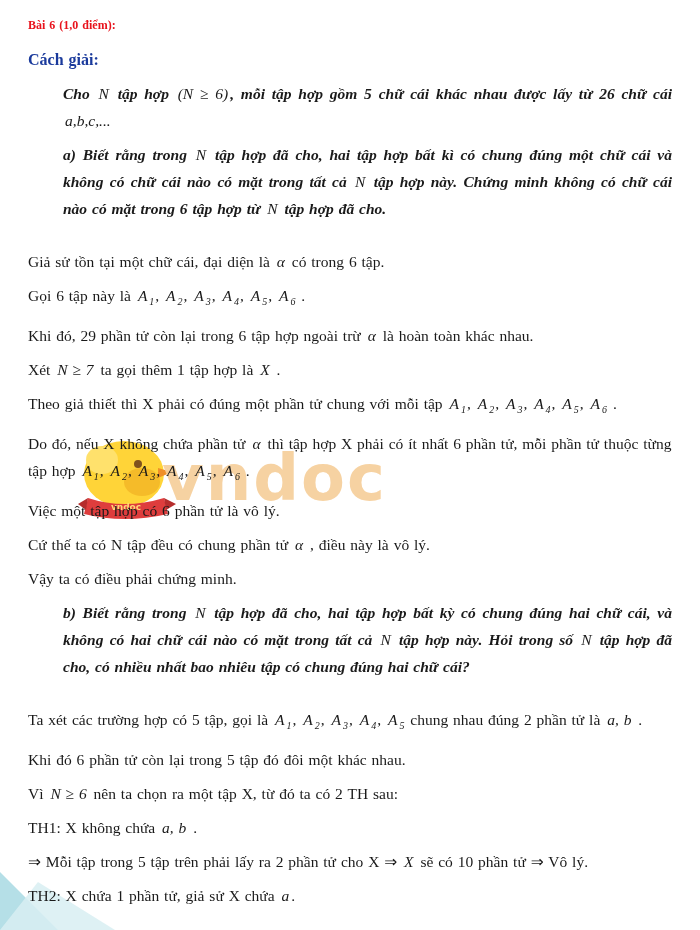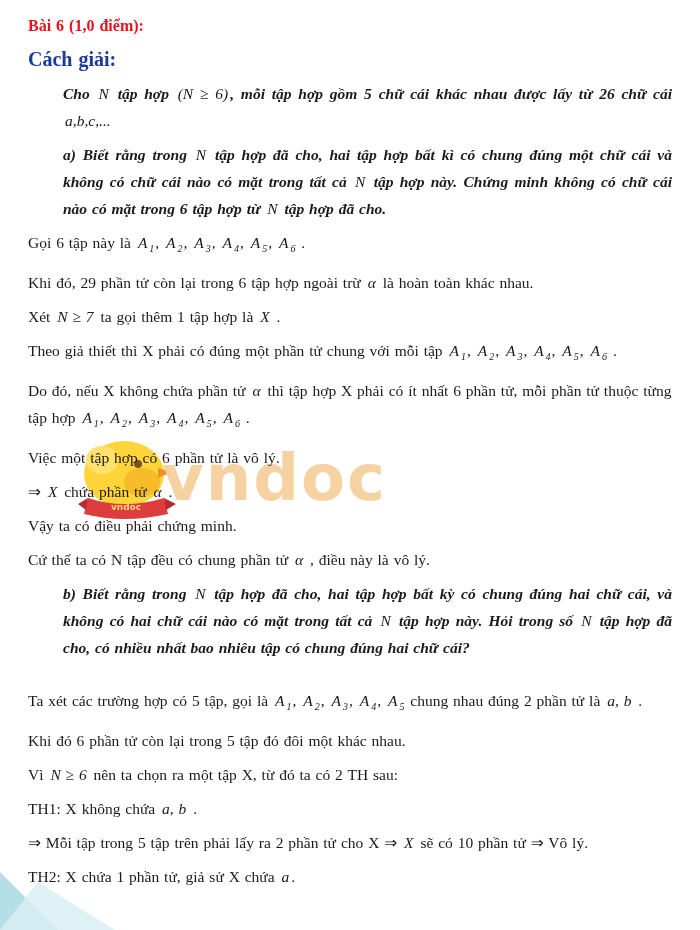--- a/index.html
+++ b/index.html
@@ -19,26 +19,26 @@
   .para {
     font-size:15.5px;
     line-height:27px;
     margin-bottom:7px;
     word-spacing:1px;
   }
   .para.gap-lg { margin-top:26px; }
   .title-red {
     color:#e8121c;
     font-weight:bold;
-    font-size:16px;
+    font-size:12px;
   }
   .title-blue {
     color:#1a3a9c;
     font-weight:bold;
-    font-size:20px;
+    font-size:16px;
   }
   .lead, .part {
     font-weight:bold;
     font-style:italic;
     text-align:justify;
     margin-left:35px;
   }
   .f-m {
     font-style:italic;
     font-weight:normal;
@@ -108,29 +108,29 @@
     <text x="54" y="72" text-anchor="middle" font-size="9" font-family="DejaVu Sans, sans-serif" font-weight="bold" fill="#ffd76f">vndoc</text>
   </svg>
   <span class="wm-text">vndoc</span>
 </div>
 
 <div class="doc" id="doc">
     <p class="para title-red"><span>Bài 6 (1,0 điểm):</span></p>
     <p class="para title-blue"><span>Cách giải:</span></p>
     <p class="para lead"><span>Cho </span><span class="f-m">N</span><span> tập hợp </span><span class="f-m">(N ≥ 6)</span><span>, mỗi tập hợp gồm 5 chữ cái khác nhau được lấy từ 26 chữ cái </span><span class="f-m">a,b,c,...</span></p>
     <p class="para part"><span>a) Biết rằng trong </span><span class="f-m">N</span><span> tập hợp đã cho, hai tập hợp bất kì có chung đúng một chữ cái và không có chữ cái nào có mặt trong tất cả </span><span class="f-m">N</span><span> tập hợp này. Chứng minh không có chữ cái nào có mặt trong 6 tập hợp từ </span><span class="f-m">N</span><span> tập hợp đã cho.</span></p>
+    <p class="para body gap-lg"><span>Giả sử tồn tại một chữ cái, đại diện là </span><span class="f-m">α</span><span> có trong 6 tập.</span></p>
     <p class="para body"><span>Gọi 6 tập này là </span><span class="f-m">A</span><span class="f-sub">1</span><span>, </span><span class="f-m">A</span><span class="f-sub">2</span><span>, </span><span class="f-m">A</span><span class="f-sub">3</span><span>, </span><span class="f-m">A</span><span class="f-sub">4</span><span>, </span><span class="f-m">A</span><span class="f-sub">5</span><span>, </span><span class="f-m">A</span><span class="f-sub">6</span><span> .</span></p>
     <p class="para body"><span>Khi đó, 29 phần tử còn lại trong 6 tập hợp ngoài trừ </span><span class="f-m">α</span><span> là hoàn toàn khác nhau.</span></p>
     <p class="para body"><span>Xét </span><span class="f-m">N ≥ 7</span><span> ta gọi thêm 1 tập hợp là </span><span class="f-m">X</span><span> .</span></p>
     <p class="para body"><span>Theo giả thiết thì X phải có đúng một phần tử chung với mỗi tập </span><span class="f-m">A</span><span class="f-sub">1</span><span>, </span><span class="f-m">A</span><span class="f-sub">2</span><span>, </span><span class="f-m">A</span><span class="f-sub">3</span><span>, </span><span class="f-m">A</span><span class="f-sub">4</span><span>, </span><span class="f-m">A</span><span class="f-sub">5</span><span>, </span><span class="f-m">A</span><span class="f-sub">6</span><span> .</span></p>
     <p class="para body"><span>Do đó, nếu X không chứa phần tử </span><span class="f-m">α</span><span> thì tập hợp X phải có ít nhất 6 phần tử, mỗi phần tử thuộc từng tập hợp </span><span class="f-m">A</span><span class="f-sub">1</span><span>, </span><span class="f-m">A</span><span class="f-sub">2</span><span>, </span><span class="f-m">A</span><span class="f-sub">3</span><span>, </span><span class="f-m">A</span><span class="f-sub">4</span><span>, </span><span class="f-m">A</span><span class="f-sub">5</span><span>, </span><span class="f-m">A</span><span class="f-sub">6</span><span> .</span></p>
     <p class="para body"><span>Việc một tập hợp có 6 phần tử là </span><span class="f-b">vô lý</span><span>.</span></p>
-    <p class="para body"><span>⇒ </span><span class="f-m">X</span><span> chứa phần tử </span><span class="f-m">α</span><span> .</span></p>
+    <p class="para body"><span>Cứ thế ta có N tập đều có chung phần tử </span><span class="f-m">α</span><span> , điều này là </span><span class="f-b">vô lý</span><span>.</span></p>
     <p class="para body"><span>Vậy ta có điều phải chứng minh.</span></p>
-    <p class="para body"><span>Cứ thế ta có N tập đều có chung phần tử </span><span class="f-m">α</span><span> , điều này là </span><span class="f-b">vô lý</span><span>.</span></p>
     <p class="para part"><span>b) Biết rằng trong </span><span class="f-m">N</span><span> tập hợp đã cho, hai tập hợp bất kỳ có chung đúng hai chữ cái, và không có hai chữ cái nào có mặt trong tất cả </span><span class="f-m">N</span><span> tập hợp này. Hỏi trong số </span><span class="f-m">N</span><span> tập hợp đã cho, có nhiều nhất bao nhiêu tập có chung đúng hai chữ cái?</span></p>
     <p class="para body gap-lg"><span>Ta xét các trường hợp có 5 tập, gọi là </span><span class="f-m">A</span><span class="f-sub">1</span><span>, </span><span class="f-m">A</span><span class="f-sub">2</span><span>, </span><span class="f-m">A</span><span class="f-sub">3</span><span>, </span><span class="f-m">A</span><span class="f-sub">4</span><span>, </span><span class="f-m">A</span><span class="f-sub">5</span><span> chung nhau đúng 2 phần tử là </span><span class="f-m">a, b</span><span> .</span></p>
     <p class="para body"><span>Khi đó 6 phần tử còn lại trong 5 tập đó đôi một khác nhau.</span></p>
     <p class="para body"><span>Vì </span><span class="f-m">N ≥ 6</span><span> nên ta chọn ra một tập X, từ đó ta có 2 TH sau:</span></p>
     <p class="para body"><span class="f-b">TH1:</span><span> X không chứa </span><span class="f-m">a, b</span><span> .</span></p>
     <p class="para body"><span>⇒ Mỗi tập trong 5 tập trên phải lấy ra 2 phần tử cho X ⇒ </span><span class="f-m">X</span><span> sẽ có 10 phần tử ⇒ </span><span class="f-b">Vô lý.</span></p>
     <p class="para body"><span class="f-b">TH2:</span><span> X chứa 1 phần tử, giả sử X chứa </span><span class="f-m">a</span><span>.</span></p>
   </div>
 
 </body></html>

